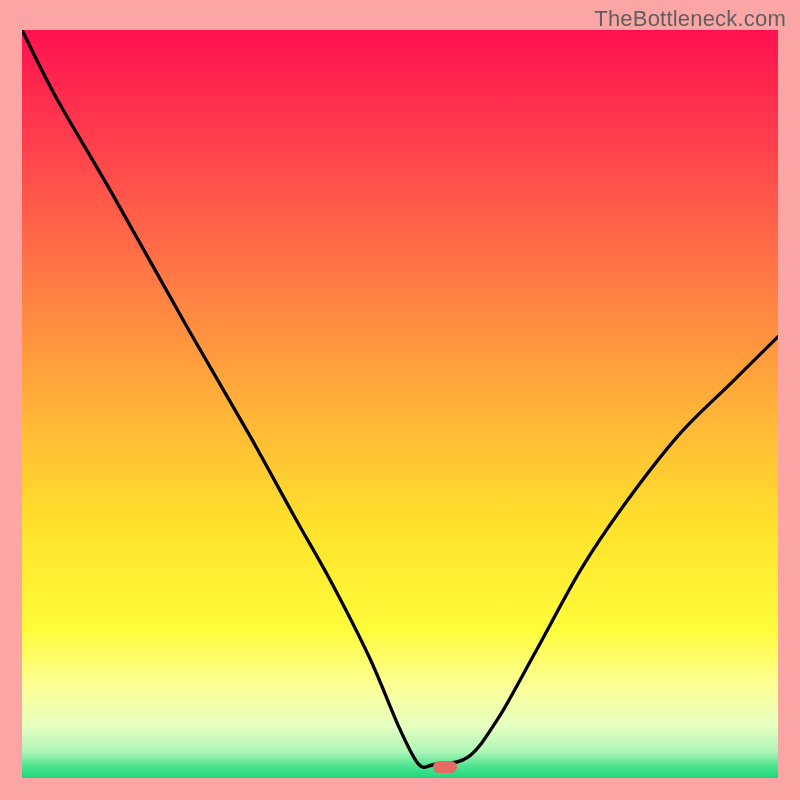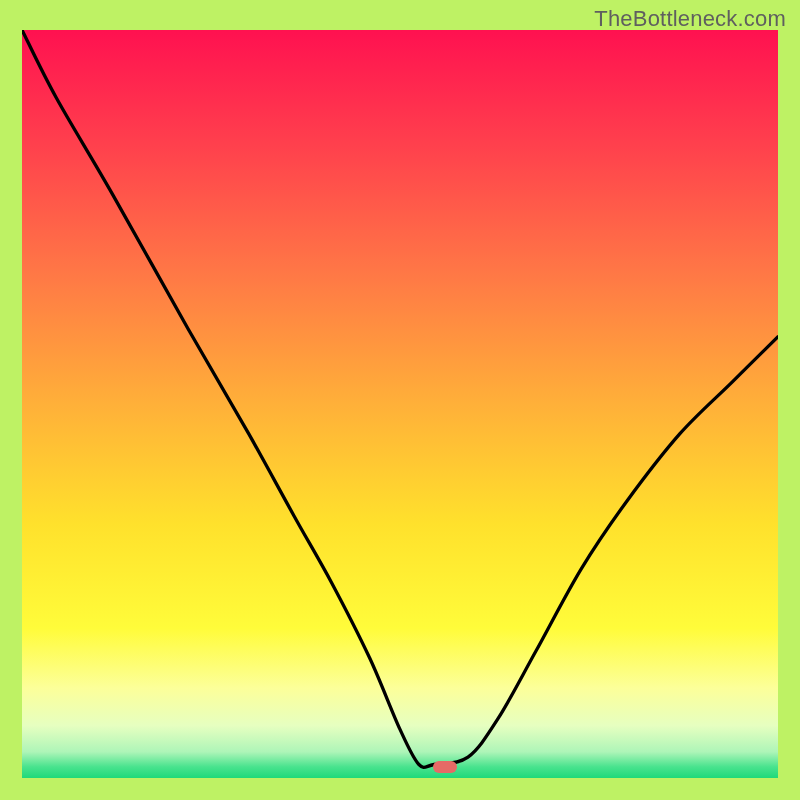--- a/index.html
+++ b/index.html
@@ -8,21 +8,21 @@
     width: 800px;
     height: 800px;
     background: #000;
     overflow: hidden;
     font-family: Arial, Helvetica, sans-serif;
   }
   .frame {
     position: relative;
     width: 800px;
     height: 800px;
-    background: #bef264;
+    background: #fca5a5;
   }
   .watermark {
     position: absolute;
     top: 6px;
     right: 14px;
     color: #5f5f5f;
     font-size: 22px;
     font-weight: 500;
     letter-spacing: 0.2px;
     z-index: 3;

